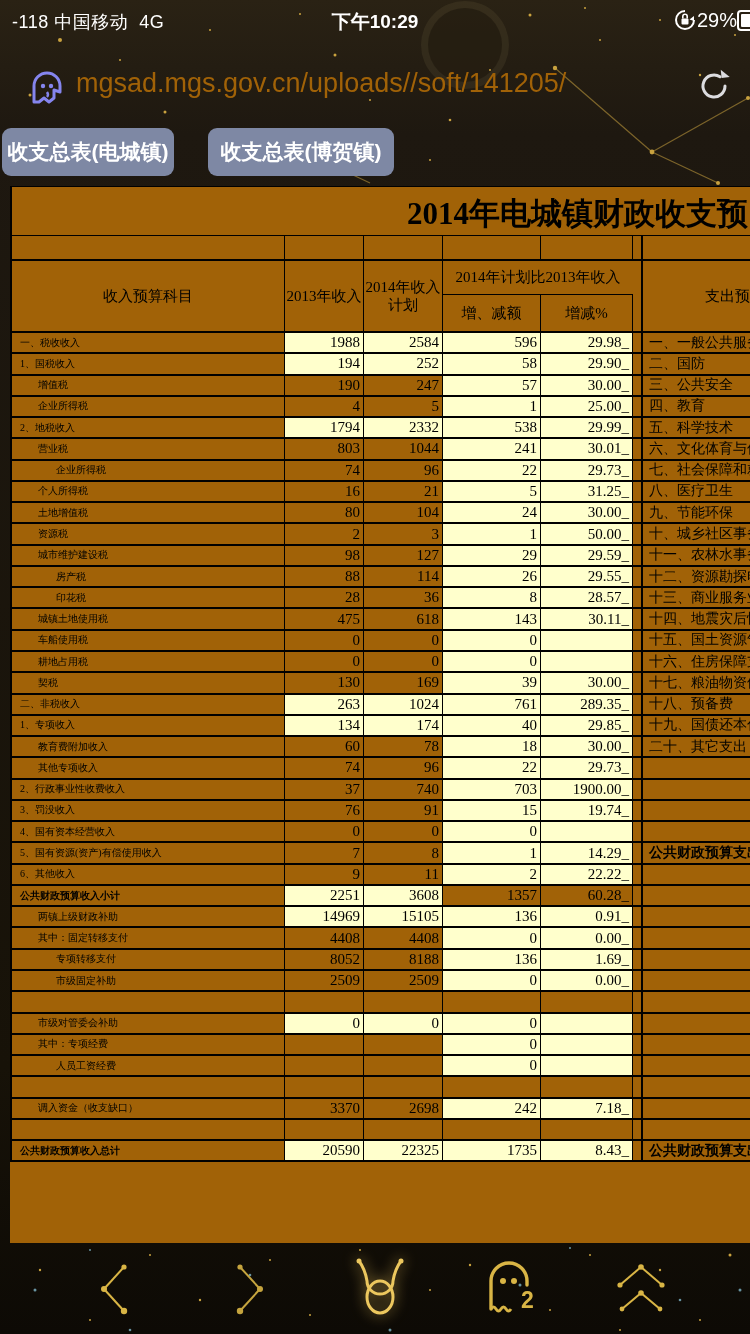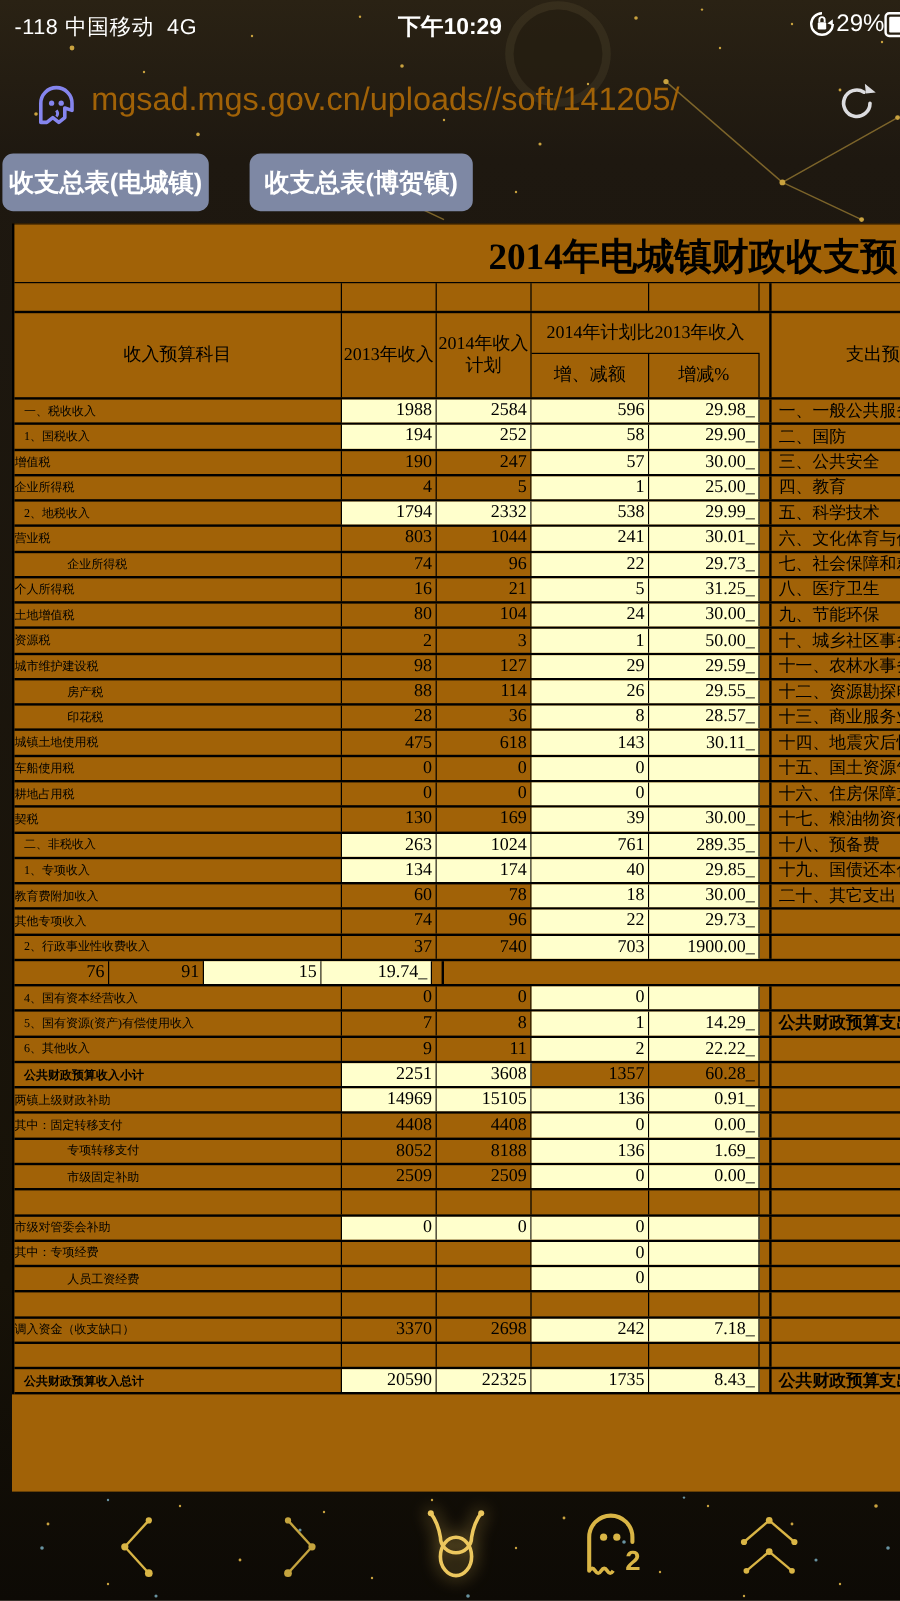--- a/index.html
+++ b/index.html
@@ -40,21 +40,21 @@
   #empty-row{height:23px;border-bottom:2px solid #000;}
   #hdr{height:70px;border-bottom:2px solid #000;font-size:15px;text-align:center;}
   .hcell{display:flex;align-items:center;justify-content:center;line-height:18px;}
   #hdr-cmp{display:flex;flex-direction:column;width:190px;}
   #hdr-cmp-top{height:34px;border-bottom:1px solid #000;display:flex;align-items:center;justify-content:center;
                box-sizing:border-box;padding:2px 4px;text-align:center;}
   #hdr-cmp-bot{flex:1;display:flex;}
   #hdr-exp{justify-content:flex-start;padding-left:62px;box-sizing:border-box;}
   .trow{display:flex;height:21.28px;border-bottom:2px solid #000;box-sizing:border-box;font-size:15px;}
   .c-label{font-size:10px;display:flex;align-items:center;white-space:nowrap;overflow:hidden;}
-  .ind0{padding-left:8px;} .ind1{} .ind2{padding-left:44px;}
+  .ind0{padding-left:8px;} .ind1{padding-left:26px;} .ind2{padding-left:44px;}
   .c-val{display:flex;align-items:center;justify-content:flex-end;padding-right:3px;white-space:nowrap;}
   .c-exp{font-size:14px;display:flex;align-items:center;padding-left:6px;white-space:nowrap;overflow:hidden;}
   .yl{background:#ffffcc;}
   .bold{font-weight:bold;}
   
   #toolbar{position:absolute;left:0;top:1243px;width:750px;height:91px;z-index:5;}
   .tb-icon{position:absolute;top:0;}
   #taurus-icon{filter:drop-shadow(0 0 7px rgba(235,195,90,.75));}
   #tab-count{position:absolute;left:38px;top:30px;color:#d9b545;font-size:23px;font-weight:bold;
              font-family:"Liberation Sans",sans-serif;}
@@ -383,20 +383,21 @@
         <div class="trow cols">
     <div class="c-label cw1 vb ind0">2、行政事业性收费收入</div>
     <div class="c-val cw2 vb">37</div>
     <div class="c-val cw3 vb">740</div>
     <div class="c-val cw4 vb yl">703</div>
     <div class="c-val cw5 vb yl">1900.00_</div>
     <div class="cwsp"></div>
     <div class="c-exp cw6 thick-l"></div>
   </div>
         <div class="trow cols">
+    <div class="c-label cw1 vb ind0">3、罚没收入</div>
     <div class="c-val cw2 vb">76</div>
     <div class="c-val cw3 vb">91</div>
     <div class="c-val cw4 vb yl">15</div>
     <div class="c-val cw5 vb yl">19.74_</div>
     <div class="cwsp"></div>
     <div class="c-exp cw6 thick-l"></div>
   </div>
         <div class="trow cols">
     <div class="c-label cw1 vb ind0">4、国有资本经营收入</div>
     <div class="c-val cw2 vb">0</div>

